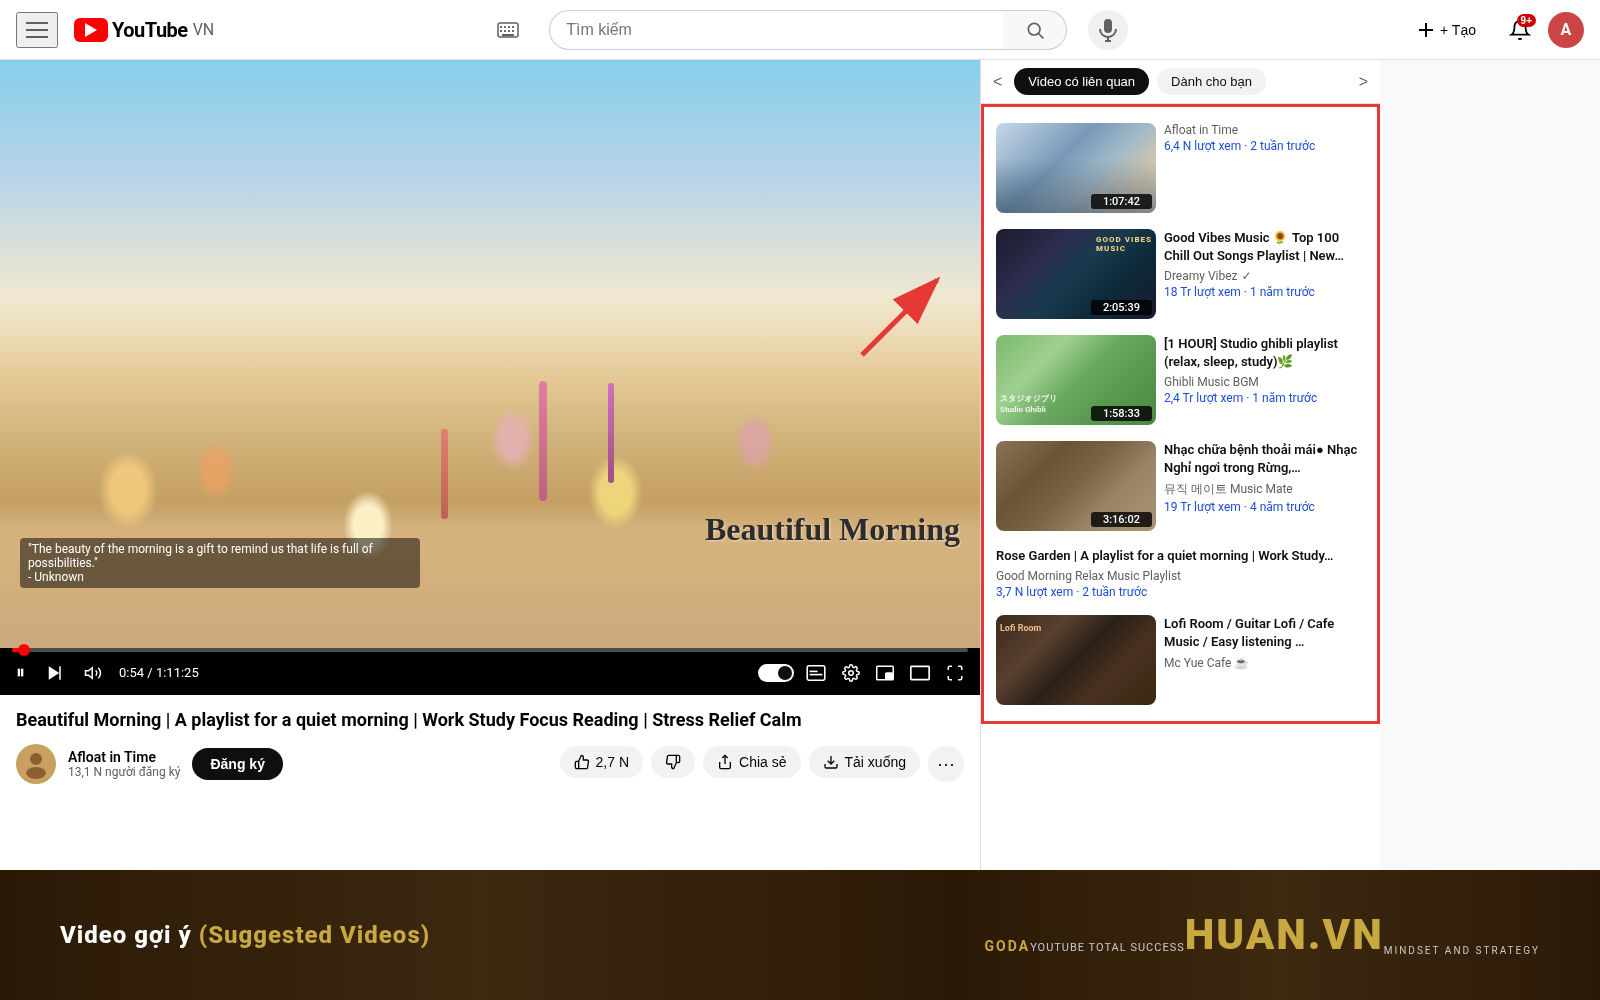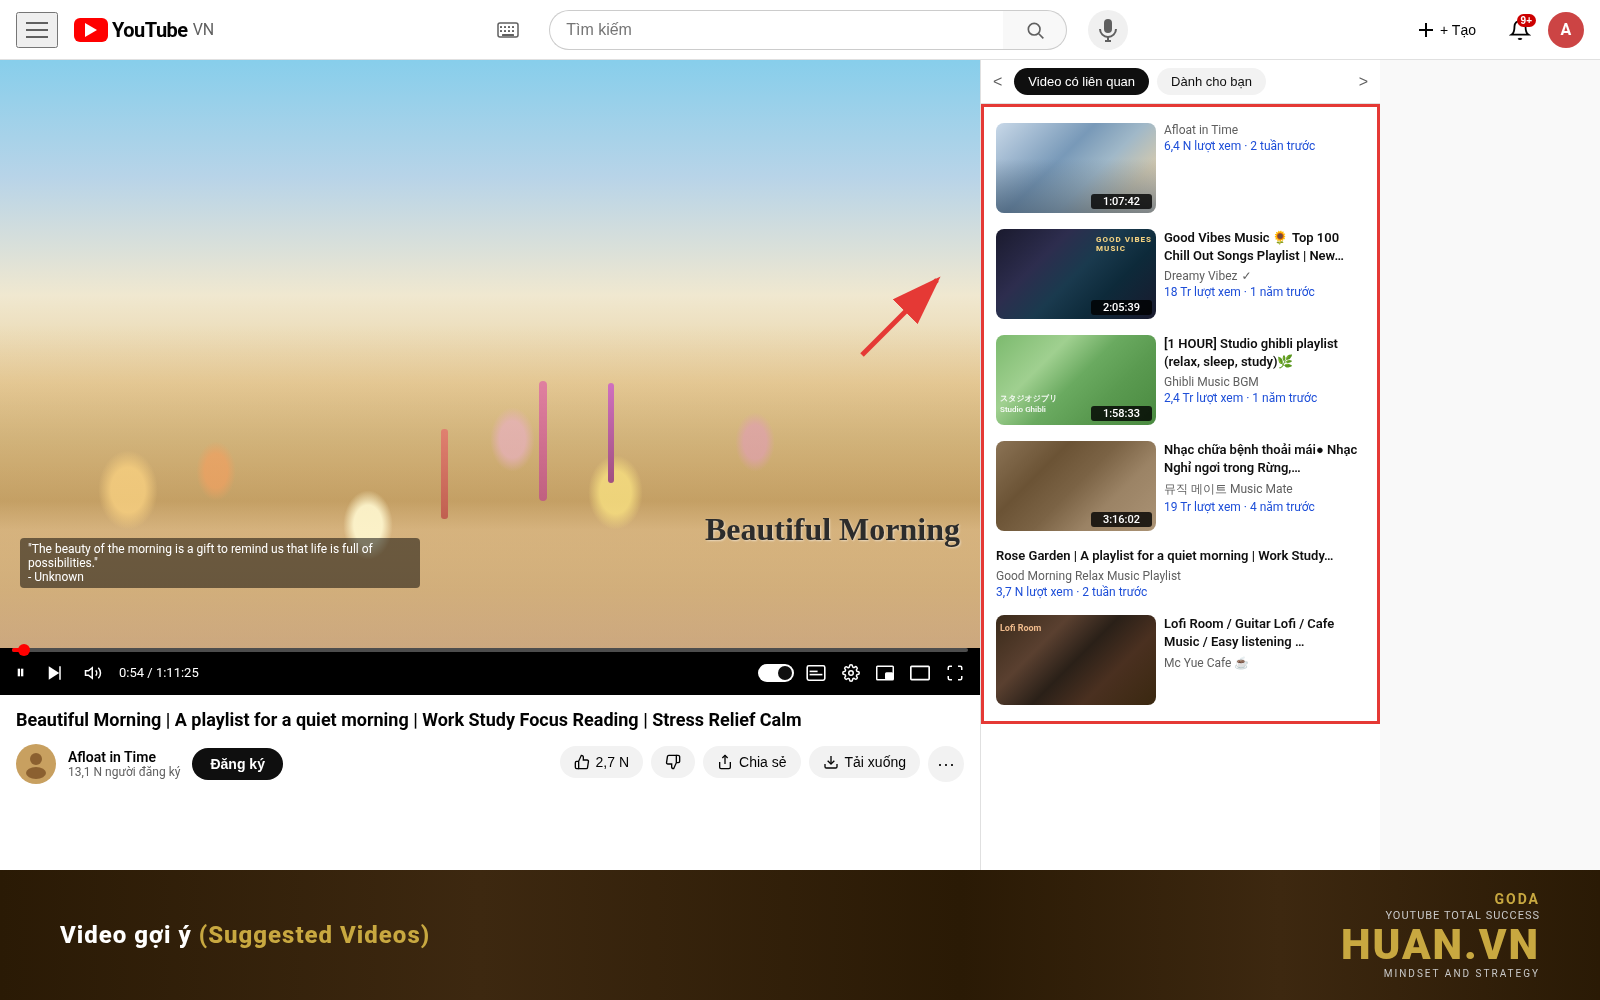--- a/index.html
+++ b/index.html
@@ -130,21 +130,21 @@
     
     .bottom-banner {
       position: absolute; bottom: 0; left: 0; right: 0; height: 130px;
       background: linear-gradient(90deg, #2a1a05 0%, #3d2810 30%, #2a1a05 60%, #3d2810 80%, #2a1a05 100%);
       display: flex; align-items: center; justify-content: space-between;
       padding: 0 60px;
       z-index: 20;
     }
     .banner-text { color: #ffffff; font-size: 24px; font-weight: 800; letter-spacing: 1px; text-align: right; }
     .banner-text span { color: #c8a840; }
-    .banner-logo { display: flex; flex-direction: column; align-items: flex-end; }
+    .banner-logo { display: flex; flex-direction: row; align-items: flex-end; }
     .banner-goda { font-size: 14px; color: #c8a840; font-weight: 700; letter-spacing: 2px; margin-bottom: 2px; }
     .banner-yt { font-size: 11px; color: #c8c8c8; letter-spacing: 1px; margin-bottom: 2px; }
     .banner-huan { font-size: 42px; font-weight: 900; color: #c8a840; letter-spacing: 2px; line-height: 1; }
     .banner-mindset { font-size: 10px; color: #c8c8c8; letter-spacing: 2px; margin-top: 2px; }
     .thumb-text-2 { position: absolute; top: 8px; right: 4px; font-size: 9px; color: rgba(255,200,100,0.9); font-weight: 700; letter-spacing: 1px; }
 
     
     ::-webkit-scrollbar { width: 6px; }
     ::-webkit-scrollbar-track { background: #f1f1f1; }
     ::-webkit-scrollbar-thumb { background: #c1c1c1; border-radius: 3px; }

